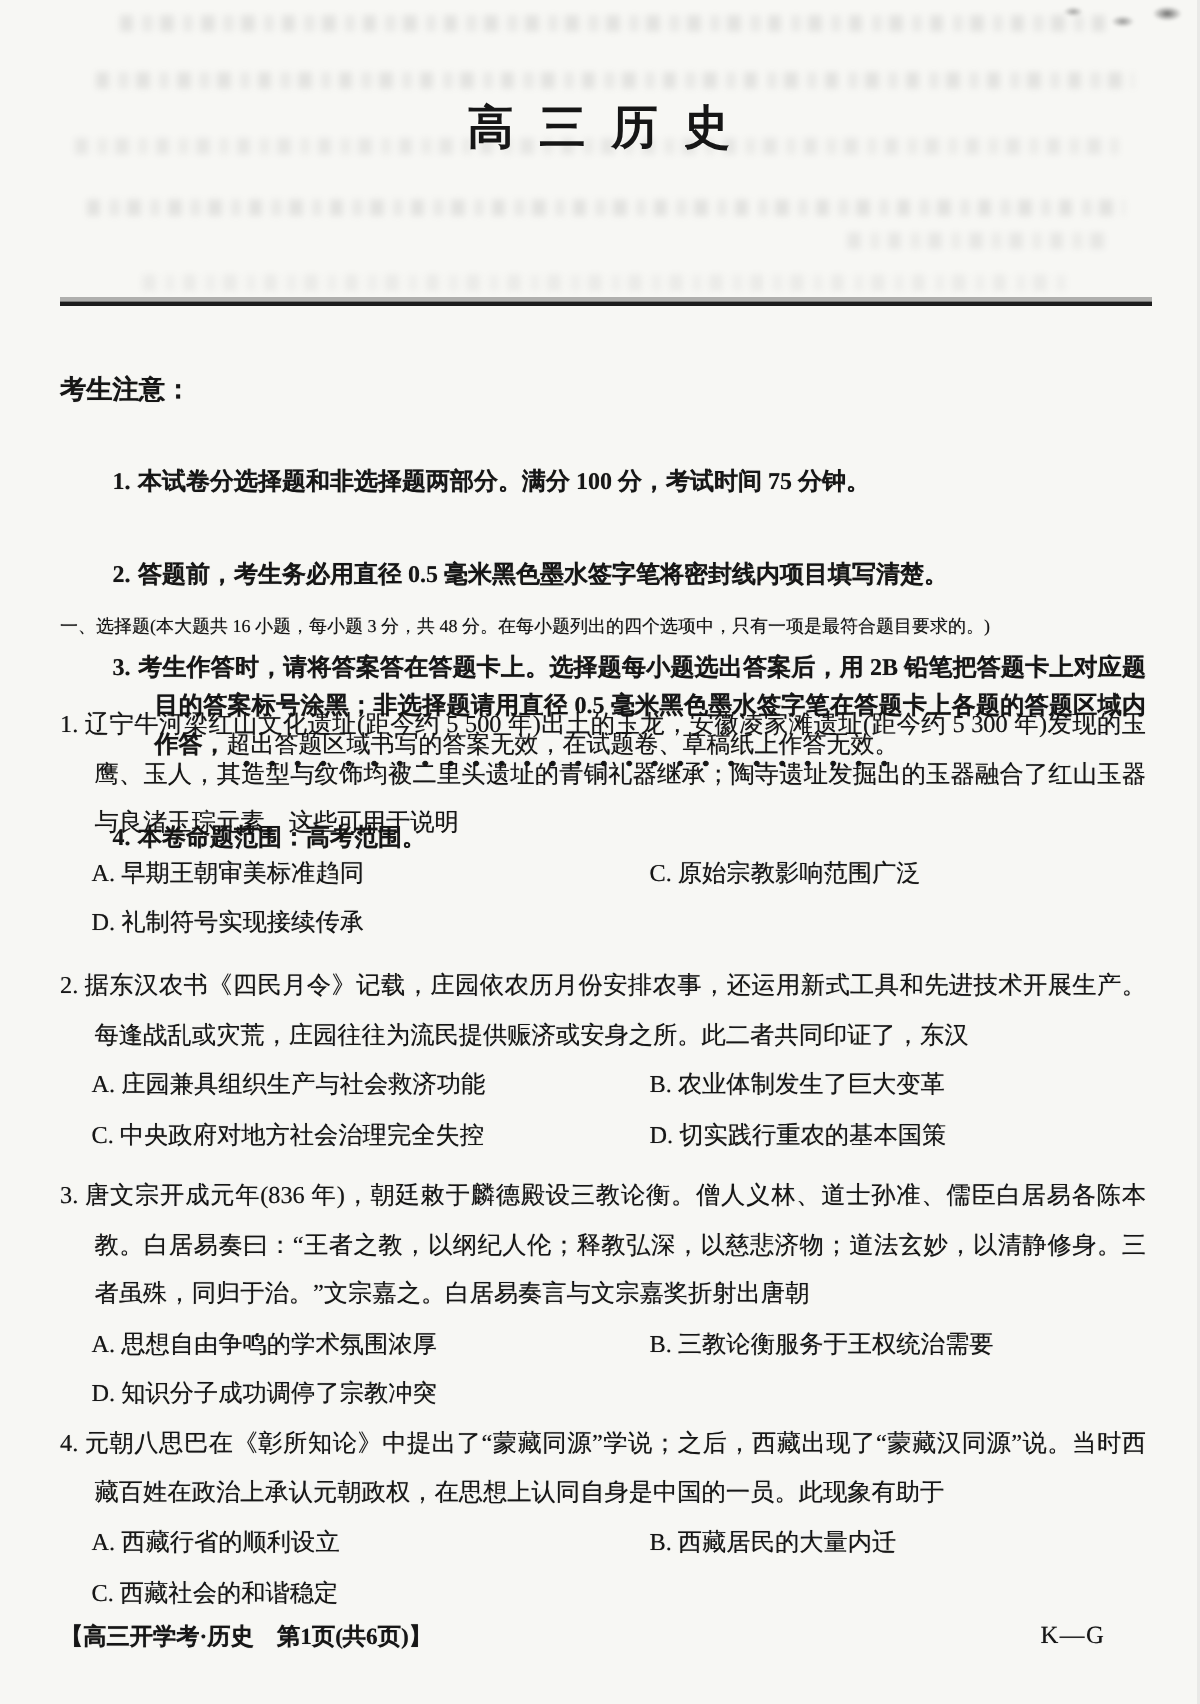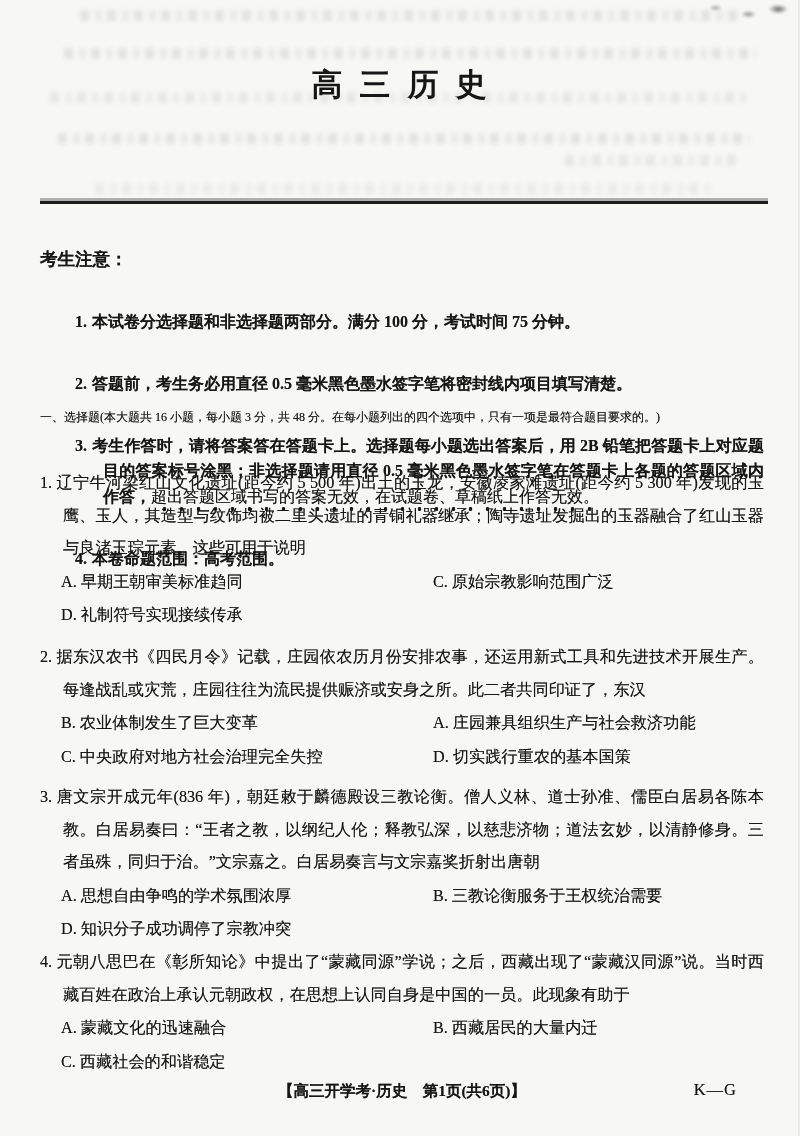--- a/index.html
+++ b/index.html
@@ -101,21 +101,20 @@
   .options {
     display: grid; grid-template-columns: 372px 1fr;
     padding-left: 21px; margin-top: 1px;
     font-size: 16.2px; line-height: 33.5px;
   }
   .opt-label { margin-right: 4px; }
 
   
   .footer {
     position: absolute; top: 1081px; left: 0; right: 0;
-    text-align: center;
     font-size: 15.5px; font-weight: 700;
   }
   .footer-code {
     position: absolute; right: 27px; top: -1px;
     font-weight: 400; font-size: 16.5px; letter-spacing: 1px;
   }
 </style>
 </head>
 <body>
 
@@ -158,40 +157,40 @@
       <div class="options">
         <div class="opt"><span class="opt-label">A.</span><span>早期王朝审美标准趋同</span></div>
         <div class="opt"><span class="opt-label">C.</span><span>原始宗教影响范围广泛</span></div>
         <div class="opt"><span class="opt-label">D.</span><span>礼制符号实现接续传承</span></div>
       </div>
     </div>
 
     <div class="question q2">
       <p class="stem"><span class="q-num">2.</span><span>据东汉农书《四民月令》记载，庄园依农历月份安排农事，还运用新式工具和先进技术开展生产。每逢战乱或灾荒，庄园往往为流民提供赈济或安身之所。此二者共同印证了，东汉</span></p>
       <div class="options">
+        <div class="opt"><span class="opt-label">A.</span><span>庄园兼具组织生产与社会救济功能</span></div>
         <div class="opt"><span class="opt-label">B.</span><span>农业体制发生了巨大变革</span></div>
-        <div class="opt"><span class="opt-label">A.</span><span>庄园兼具组织生产与社会救济功能</span></div>
         <div class="opt"><span class="opt-label">C.</span><span>中央政府对地方社会治理完全失控</span></div>
         <div class="opt"><span class="opt-label">D.</span><span>切实践行重农的基本国策</span></div>
       </div>
     </div>
 
     <div class="question q3">
       <p class="stem"><span class="q-num">3.</span><span>唐文宗开成元年(836 年)，朝廷敕于麟德殿设三教论衡。僧人义林、道士孙准、儒臣白居易各陈本教。白居易奏曰：“王者之教，以纲纪人伦；释教弘深，以慈悲济物；道法玄妙，以清静修身。三者虽殊，同归于治。”文宗嘉之。白居易奏言与文宗嘉奖折射出唐朝</span></p>
       <div class="options">
         <div class="opt"><span class="opt-label">A.</span><span>思想自由争鸣的学术氛围浓厚</span></div>
         <div class="opt"><span class="opt-label">B.</span><span>三教论衡服务于王权统治需要</span></div>
         <div class="opt"><span class="opt-label">D.</span><span>知识分子成功调停了宗教冲突</span></div>
       </div>
     </div>
 
     <div class="question q4">
       <p class="stem"><span class="q-num">4.</span><span>元朝八思巴在《彰所知论》中提出了“蒙藏同源”学说；之后，西藏出现了“蒙藏汉同源”说。当时西藏百姓在政治上承认元朝政权，在思想上认同自身是中国的一员。此现象有助于</span></p>
       <div class="options">
-        <div class="opt"><span class="opt-label">A.</span><span>蒙藏文化的迅速融合</span></div>
+        <div class="opt"><span class="opt-label">A.</span><span>西藏行省的顺利设立</span></div>
         <div class="opt"><span class="opt-label">B.</span><span>西藏居民的大量内迁</span></div>
         <div class="opt"><span class="opt-label">C.</span><span>西藏社会的和谐稳定</span></div>
       </div>
     </div>
 
     <div class="footer">
       <span>【高三开学考·历史　第1页(共6页)】</span>
       <span class="footer-code">K—G</span>
     </div>
 

